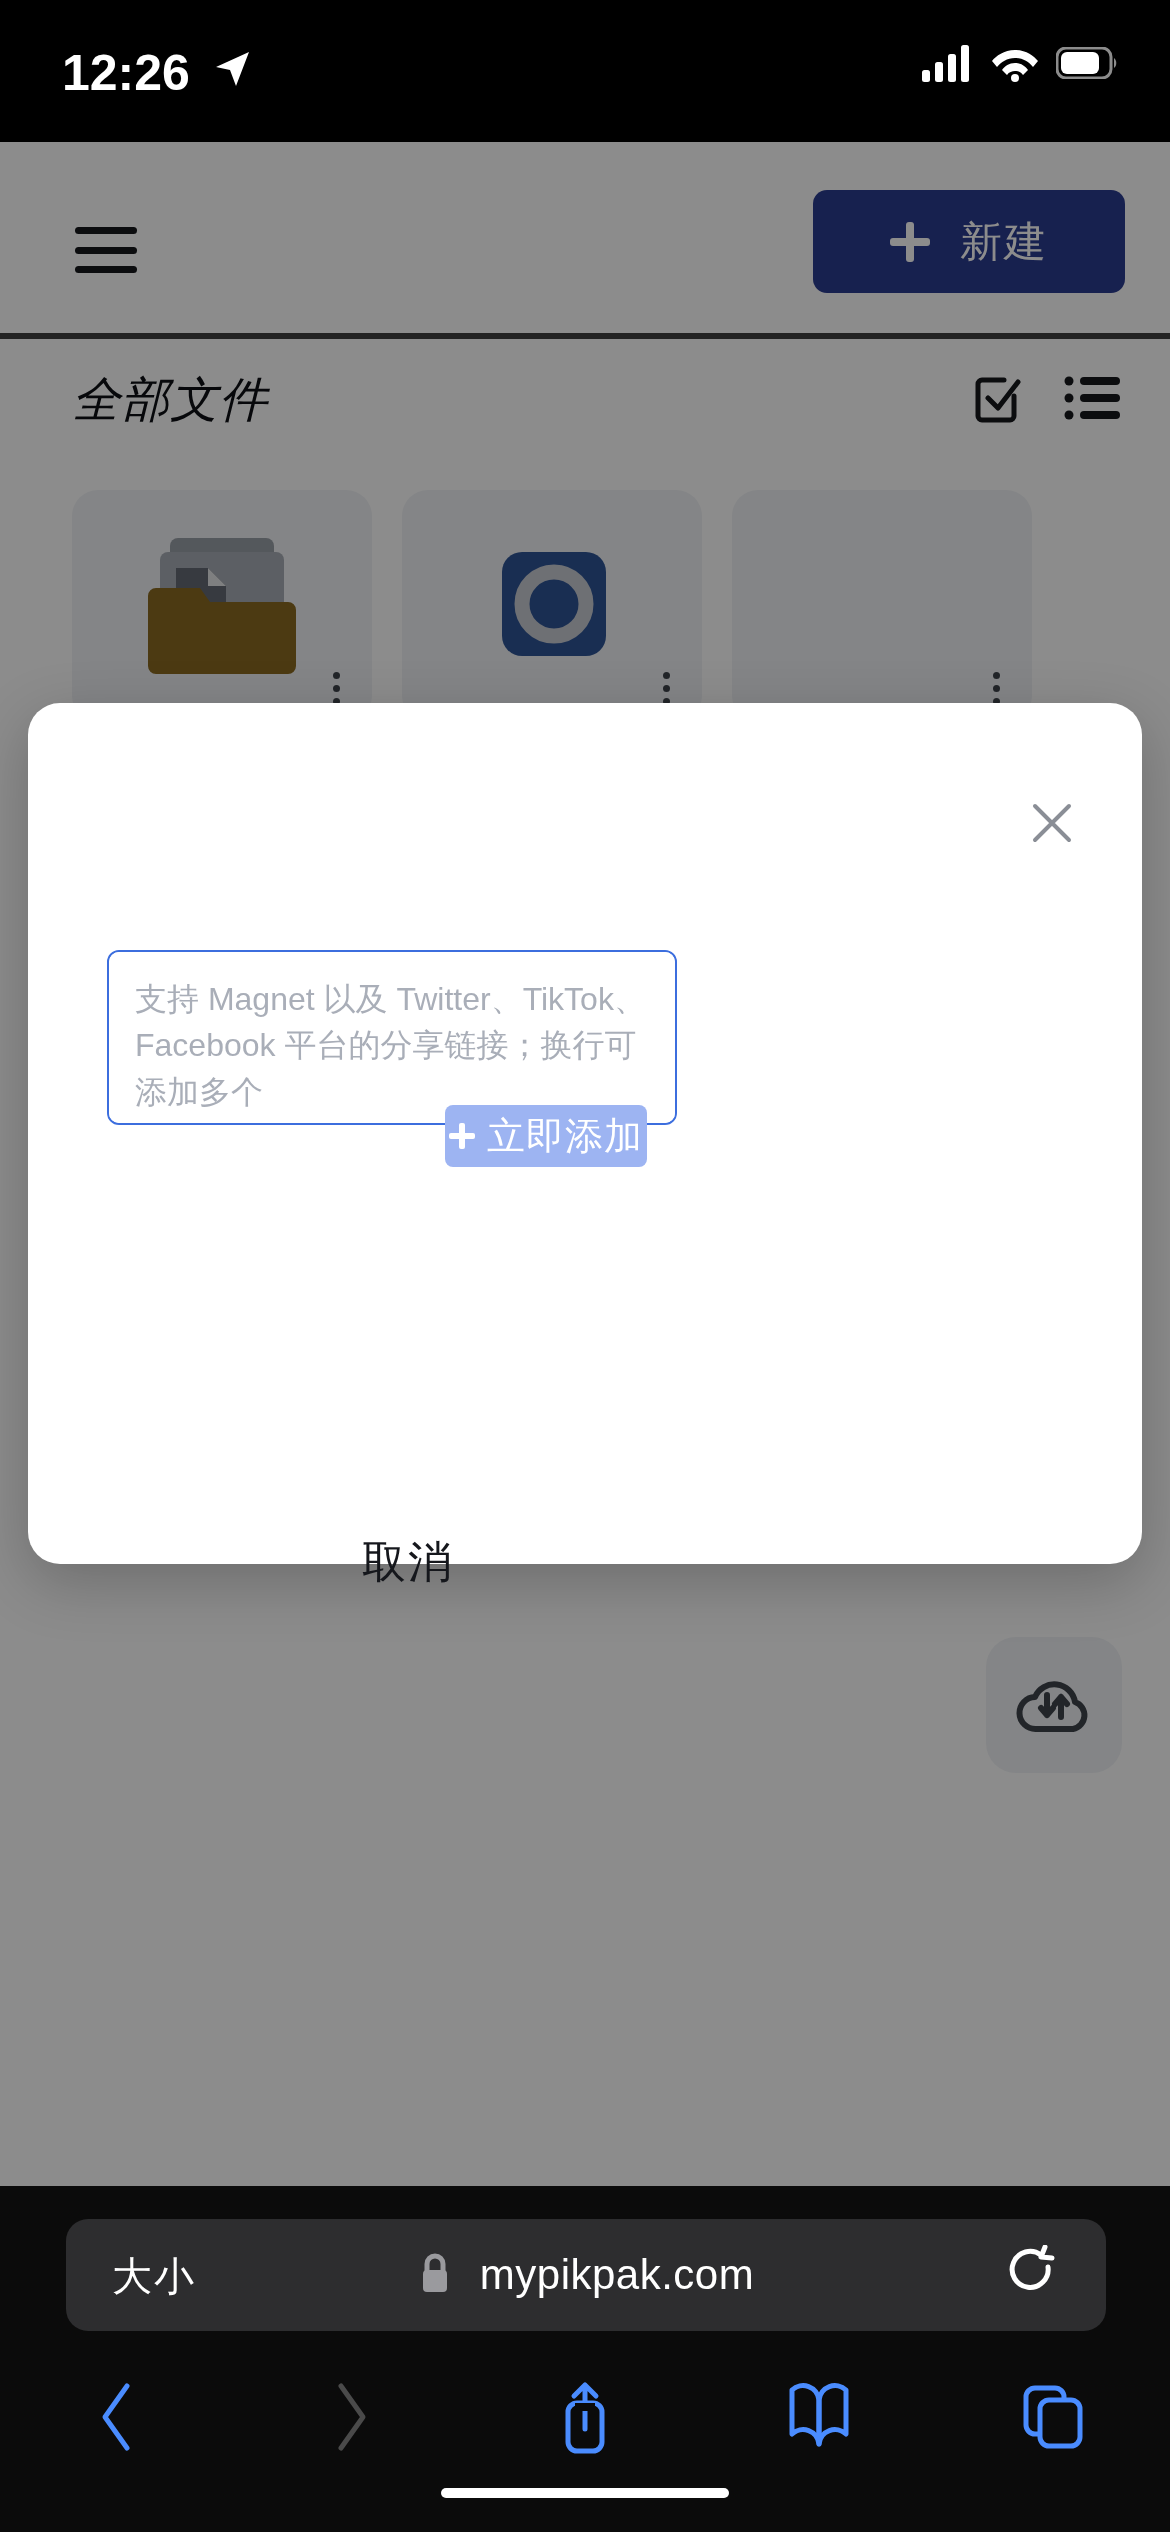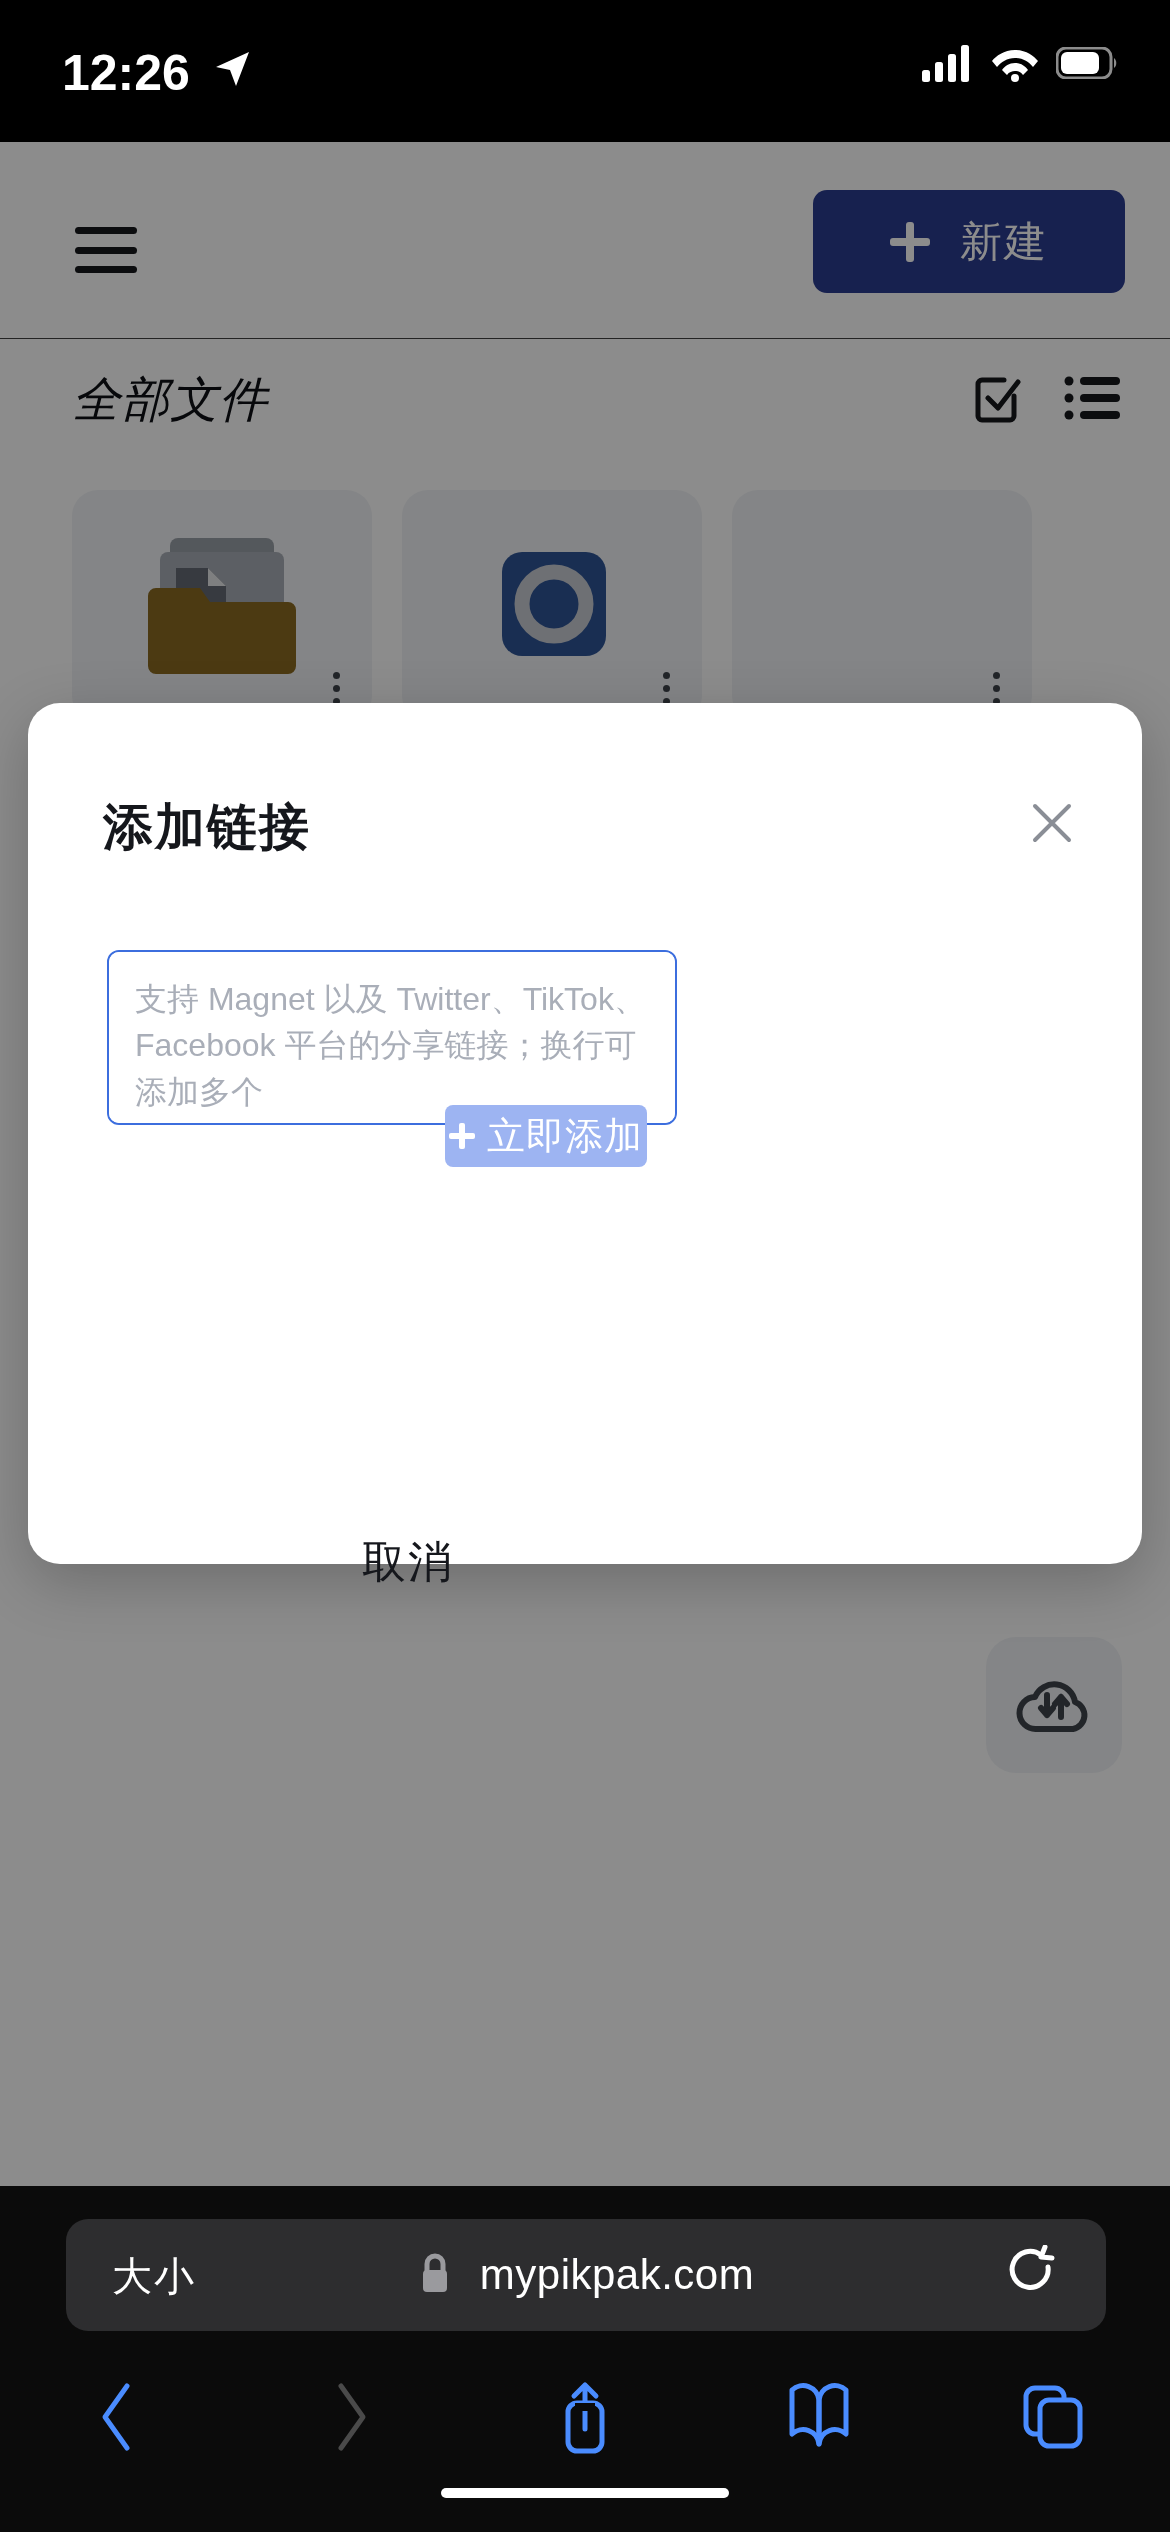--- a/index.html
+++ b/index.html
@@ -23,21 +23,21 @@
   #sb-loc { position:absolute; left:212px; top:48px; }
   #sb-right { position:absolute; right:52px; top:44px; display:flex; align-items:center; gap:16px; }
 
   
   #page {
     position:absolute; left:0; top:142px; width:1170px; height:2044px;
     background:#ffffff; overflow:hidden;
   }
   #app-header {
     position:absolute; left:0; top:0; width:1170px; height:197px;
-    background:#ffffff; border-bottom:1px solid #404040;
+    background:#ffffff; border-bottom:6px solid #404040;
   }
   #hamburger {
     position:absolute; left:75px; top:85px; width:62px; height:46px;
     display:flex; flex-direction:column; justify-content:space-between;
   }
   #hamburger span { display:block; height:7px; background:#16181d; border-radius:4px; }
   #new-btn {
     position:absolute; right:45px; top:48px;
     width:312px; height:103px; border-radius:14px;
     background:#2b3c91;
@@ -271,21 +271,20 @@
         <path d="M24 58 a16 16 0 0 1 -1 -32 a21 21 0 0 1 40 5 a14 14 0 0 1 -2 27 z" fill="none" stroke="#3f444c" stroke-width="6" stroke-linejoin="round"></path>
         <path d="M35 24 v20 M35 44 l-6 -7 M35 44 l6 -7" fill="none" stroke="#3f444c" stroke-width="6" stroke-linecap="round" stroke-linejoin="round"></path>
         <path d="M49 46 v-20 M49 26 l-6 7 M49 26 l6 7" fill="none" stroke="#3f444c" stroke-width="6" stroke-linecap="round" stroke-linejoin="round"></path>
       </svg>
     </div>
   </div>
 
   <div id="dim"></div>
 
   <div id="dialog">
-    <div id="dlg-title">添加链接</div>
     <div id="dlg-close">
       <svg width="46" height="46" viewBox="0 0 46 46">
         <path d="M6 6 L40 40 M40 6 L6 40" fill="none" stroke="#8a8e96" stroke-width="4" stroke-linecap="round"></path>
       </svg>
     </div>
     <textarea id="link-field" placeholder="支持 Magnet 以及 Twitter、TikTok、Facebook 平台的分享链接；换行可添加多个" style=""></textarea>
     <div id="dlg-cancel">取消</div>
     <div id="dlg-submit">
       <span class="plus"></span>
       <span class="lbl">立即添加</span>

